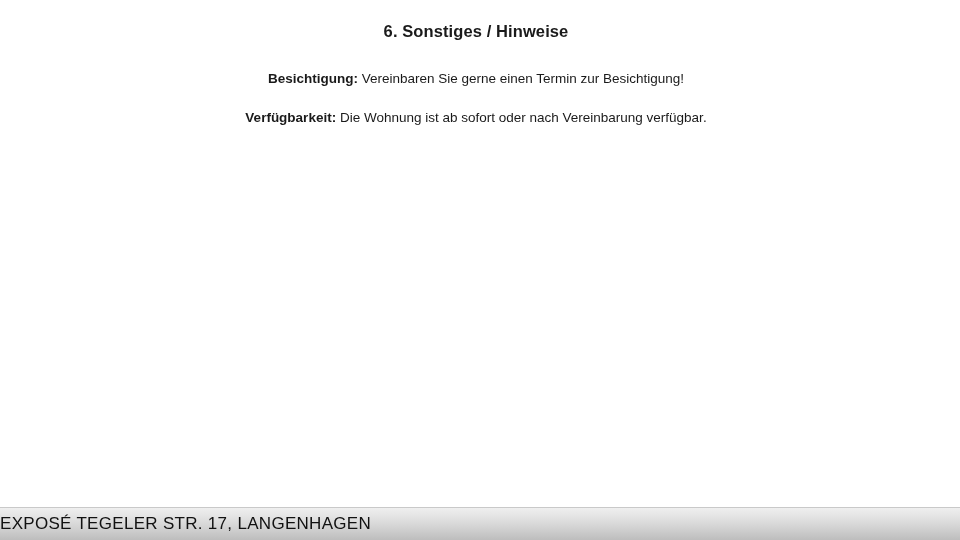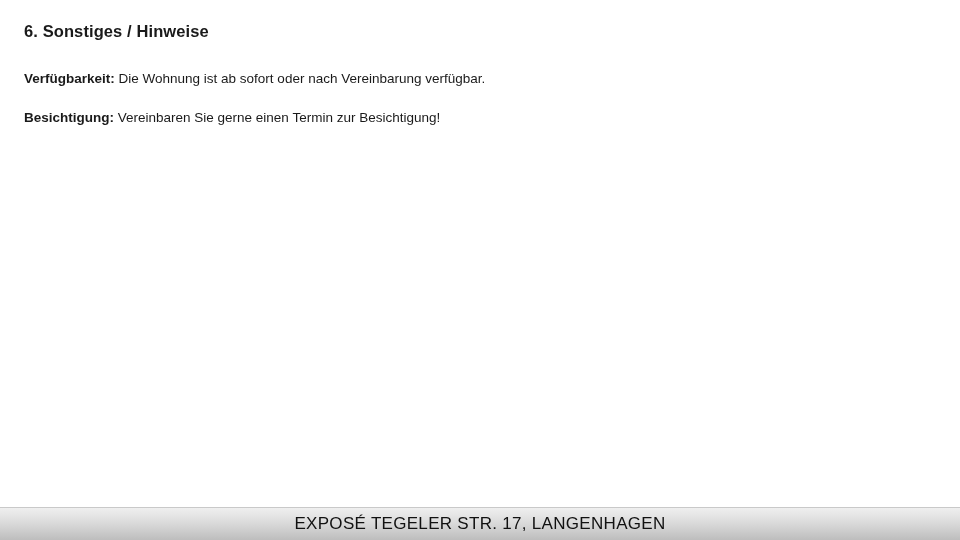--- a/index.html
+++ b/index.html
@@ -15,23 +15,24 @@
   }
   .slide {
     position: relative;
     width: 960px;
     height: 540px;
     background: #ffffff;
     box-sizing: border-box;
   }
   .content {
     position: absolute;
-    left: 24px;
+    left: 16px;
     top: 22px;
     right: 24px;
+    text-align: center;
   }
   .section-title {
     font-size: 16.5px;
     font-weight: bold;
     color: #1a1a1a;
     letter-spacing: 0.1px;
     margin: 0 0 28px 0;
     line-height: 1.2;
   }
   .para {
@@ -47,21 +48,20 @@
   .footer-bar {
     position: absolute;
     left: 0;
     bottom: 0;
     width: 960px;
     height: 32px;
     background: linear-gradient(to bottom, #efefef 0%, #e3e3e3 28%, #d2d2d2 62%, #bdbdbd 100%);
     border-top: 1px solid #c9c9c9;
     display: flex;
     align-items: center;
-    justify-content: center;
   }
   .footer-text {
     font-size: 17px;
     color: #111111;
     letter-spacing: 0.3px;
     font-weight: normal;
     line-height: 1;
     padding-bottom: 1px;
   }
   .footer-spacer {
@@ -75,23 +75,23 @@
 </style>
 </head>
 <body>
 
 <div class="slide">
 
   <div class="content">
 
     <h1 class="section-title">6. Sonstiges / Hinweise</h1>
 
+    <p class="para"><span class="lead">Besichtigung:</span><span> Vereinbaren Sie gerne einen Termin zur Besichtigung!</span></p>
+
     <p class="para"><span class="lead">Verfügbarkeit:</span><span> Die Wohnung ist ab sofort oder nach Vereinbarung verfügbar.</span></p>
-
-    <p class="para"><span class="lead">Besichtigung:</span><span> Vereinbaren Sie gerne einen Termin zur Besichtigung!</span></p>
 
 
   </div>
 
   <div class="footer-spacer"></div>
 
   <div class="footer-bar">
     <span class="footer-text">EXPOSÉ TEGELER STR. 17, LANGENHAGEN</span>
   </div>
 

